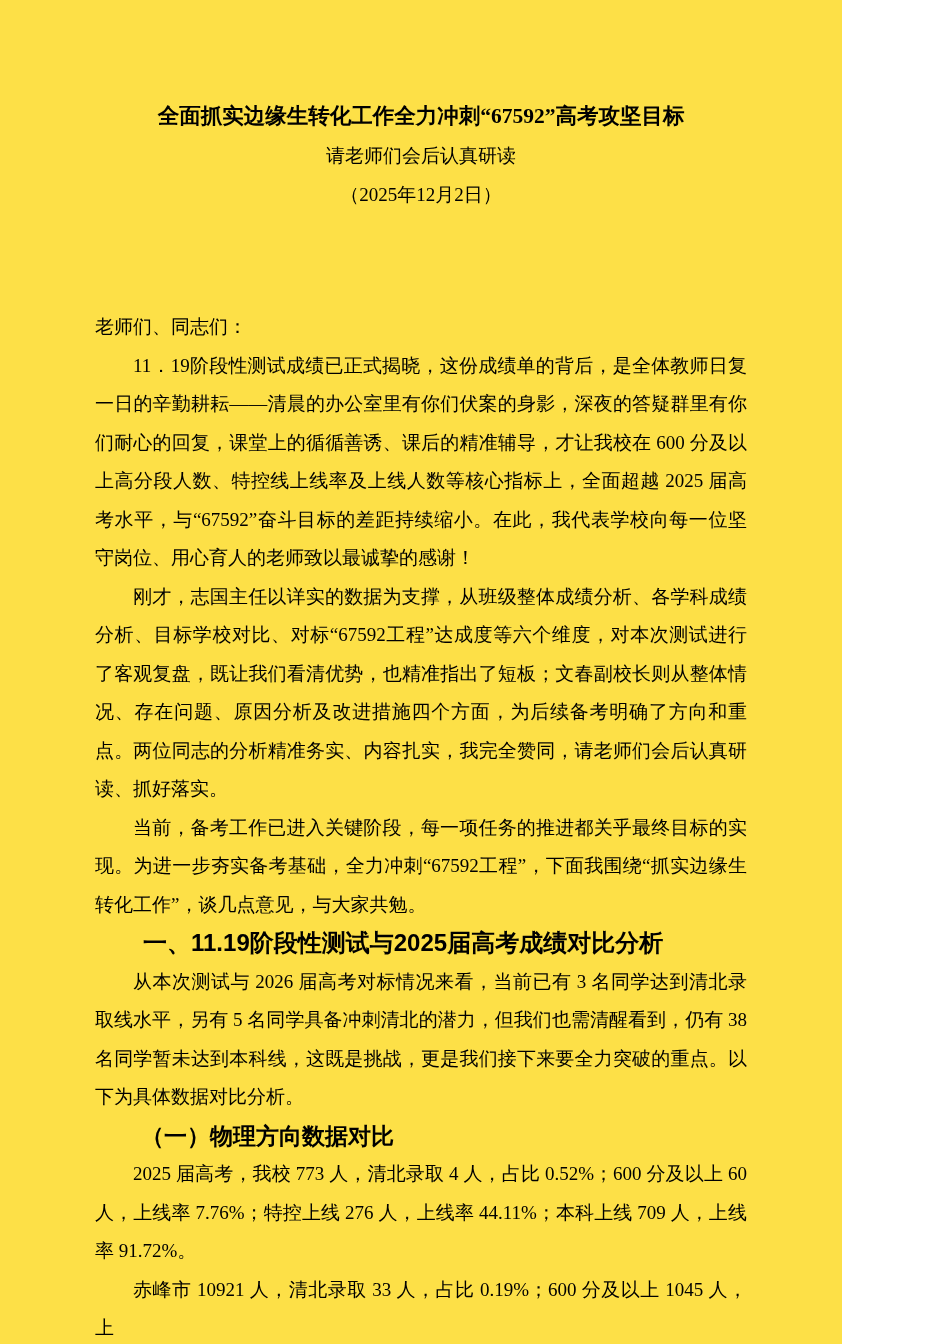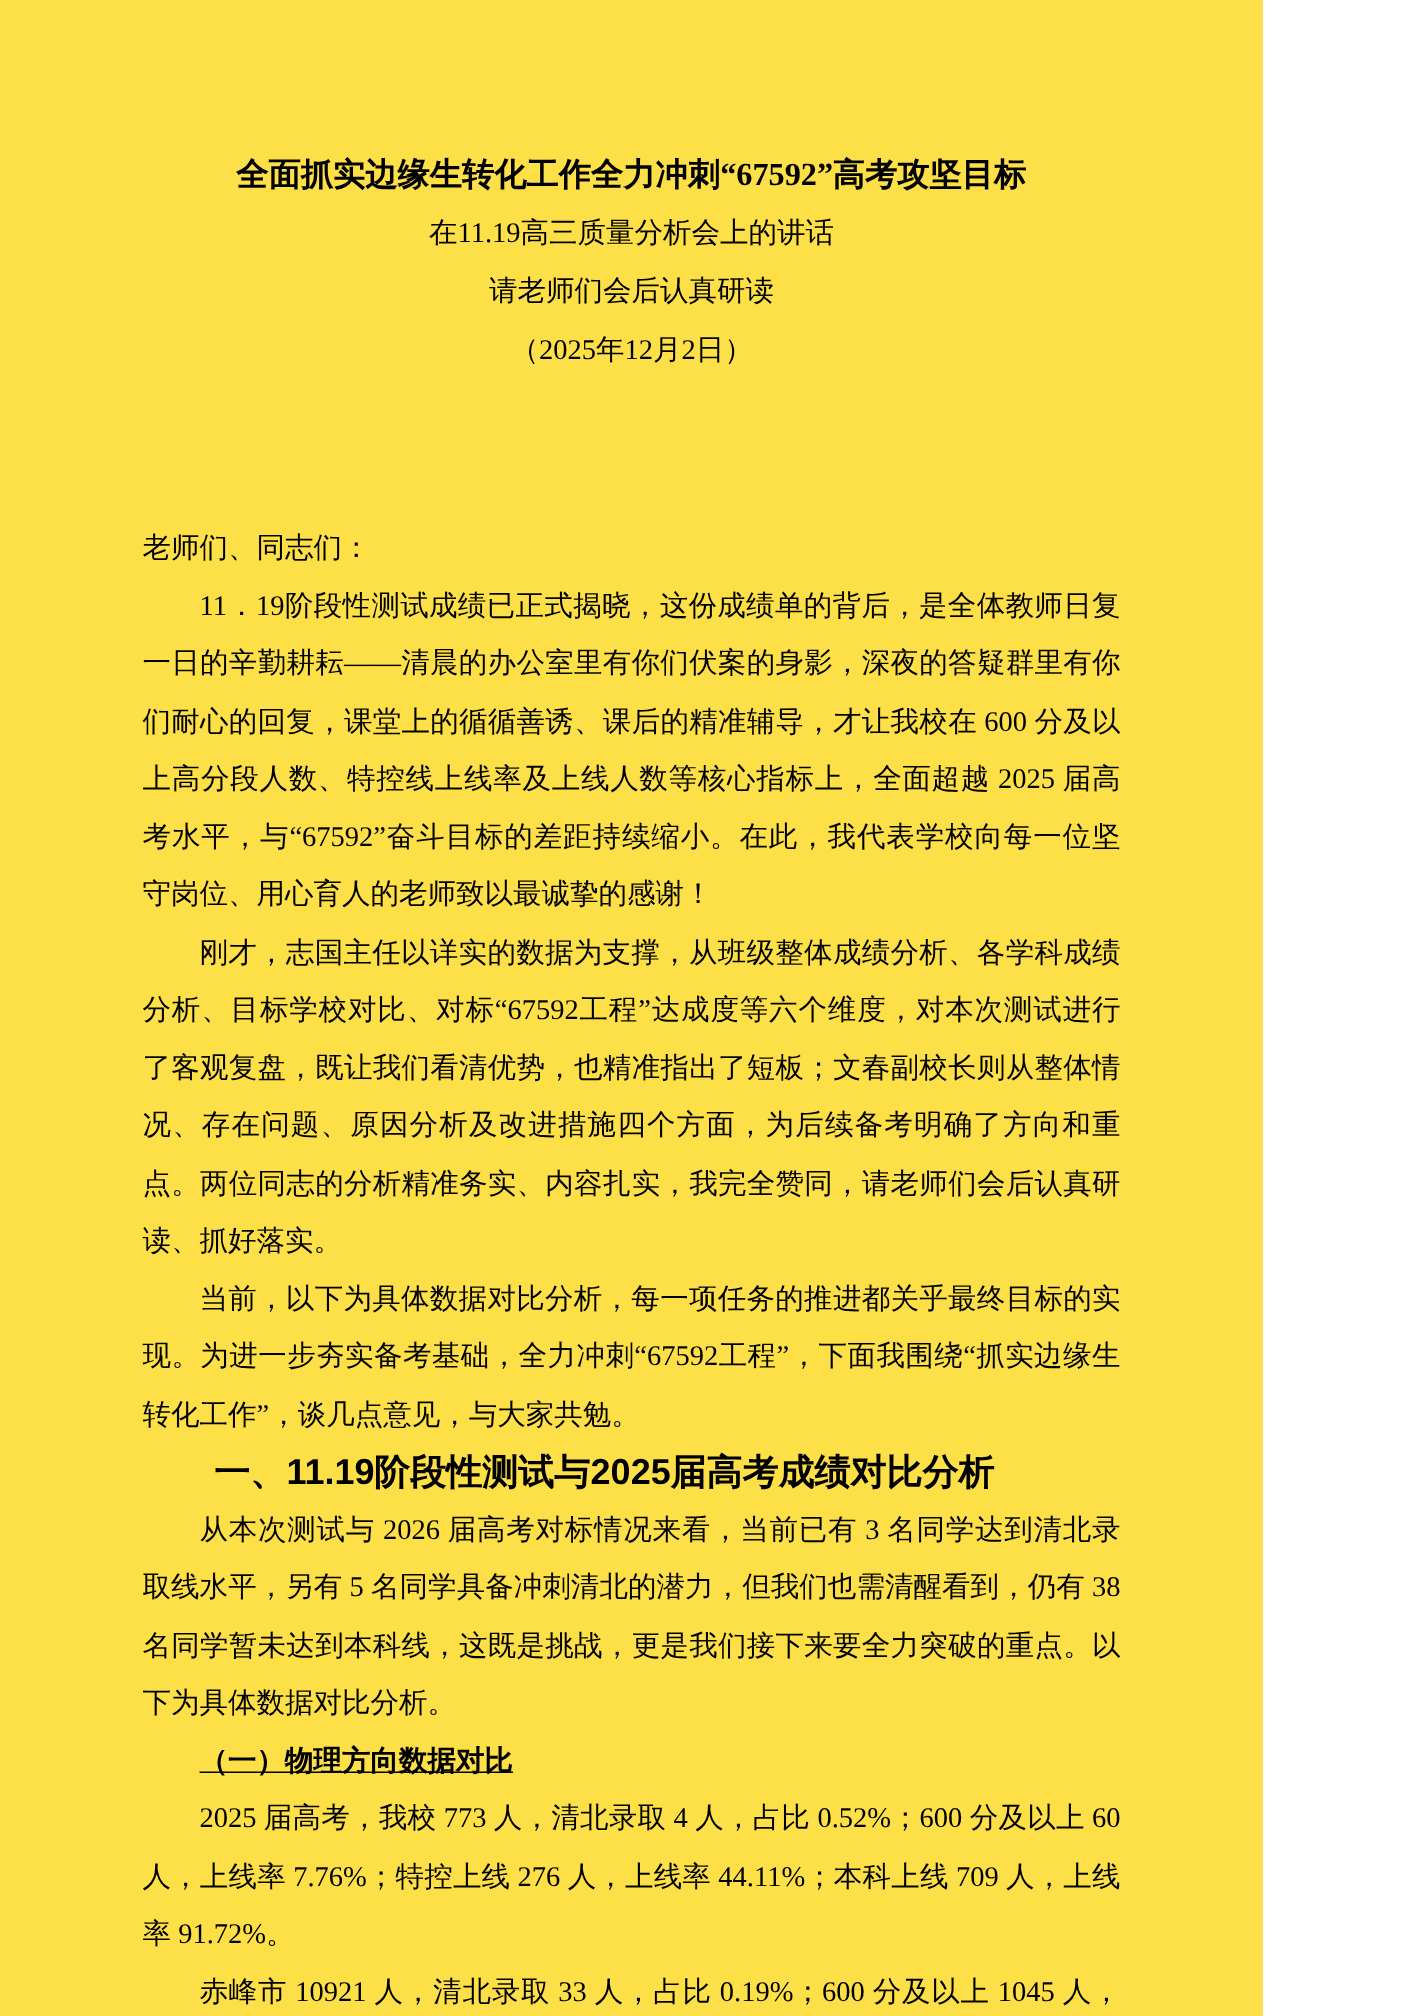--- a/index.html
+++ b/index.html
@@ -44,46 +44,44 @@
     text-indent: 0;
   }
   .para.heading-1 {
     font-weight: bold;
     font-family: "Liberation Sans", "DejaVu Sans", sans-serif;
     font-size: 24px;
   }
   .para.heading-2 {
     font-weight: bold;
     font-family: "Liberation Sans", "DejaVu Sans", sans-serif;
-    font-size: 19px;
-    text-decoration: underline;
+    font-size: 23px;
   }
 </style>
 </head>
 <body>
 
 <div class="page">
 
   <h1 class="doc-title">全面抓实边缘生转化工作全力冲刺“67592”高考攻坚目标</h1>
 
-  <p class="doc-subtitle">在11.19高三质量分析会上的讲话</p>
 
   <p class="doc-subtitle">请老师们会后认真研读</p>
 
   <p class="doc-subtitle">（2025年12月2日）</p>
 
   <div class="body-block">
 
     <p class="para no-indent">老师们、同志们：</p>
 
     <p class="para">11．19阶段性测试成绩已正式揭晓，这份成绩单的背后，是全体教师日复一日的辛勤耕耘——清晨的办公室里有你们伏案的身影，深夜的答疑群里有你们耐心的回复，课堂上的循循善诱、课后的精准辅导，才让我校在 600 分及以上高分段人数、特控线上线率及上线人数等核心指标上，全面超越 2025 届高考水平，与“67592”奋斗目标的差距持续缩小。在此，我代表学校向每一位坚守岗位、用心育人的老师致以最诚挚的感谢！</p>
 
     <p class="para">刚才，志国主任以详实的数据为支撑，从班级整体成绩分析、各学科成绩分析、目标学校对比、对标“67592工程”达成度等六个维度，对本次测试进行了客观复盘，既让我们看清优势，也精准指出了短板；文春副校长则从整体情况、存在问题、原因分析及改进措施四个方面，为后续备考明确了方向和重点。两位同志的分析精准务实、内容扎实，我完全赞同，请老师们会后认真研读、抓好落实。</p>
 
-    <p class="para">当前，以下为具体数据对比分析，每一项任务的推进都关乎最终目标的实现。为进一步夯实备考基础，全力冲刺“67592工程”，下面我围绕“抓实边缘生转化工作”，谈几点意见，与大家共勉。</p>
+    <p class="para">当前，备考工作已进入关键阶段，每一项任务的推进都关乎最终目标的实现。为进一步夯实备考基础，全力冲刺“67592工程”，下面我围绕“抓实边缘生转化工作”，谈几点意见，与大家共勉。</p>
 
     <p class="para heading-1">一、11.19阶段性测试与2025届高考成绩对比分析</p>
 
     <p class="para">从本次测试与 2026 届高考对标情况来看，当前已有 3 名同学达到清北录取线水平，另有 5 名同学具备冲刺清北的潜力，但我们也需清醒看到，仍有 38 名同学暂未达到本科线，这既是挑战，更是我们接下来要全力突破的重点。以下为具体数据对比分析。</p>
 
     <p class="para heading-2">（一）物理方向数据对比</p>
 
     <p class="para">2025 届高考，我校 773 人，清北录取 4 人，占比 0.52%；600 分及以上 60 人，上线率 7.76%；特控上线 276 人，上线率 44.11%；本科上线 709 人，上线率 91.72%。</p>
 
     <p class="para">赤峰市 10921 人，清北录取 33 人，占比 0.19%；600 分及以上 1045 人，上</p>

